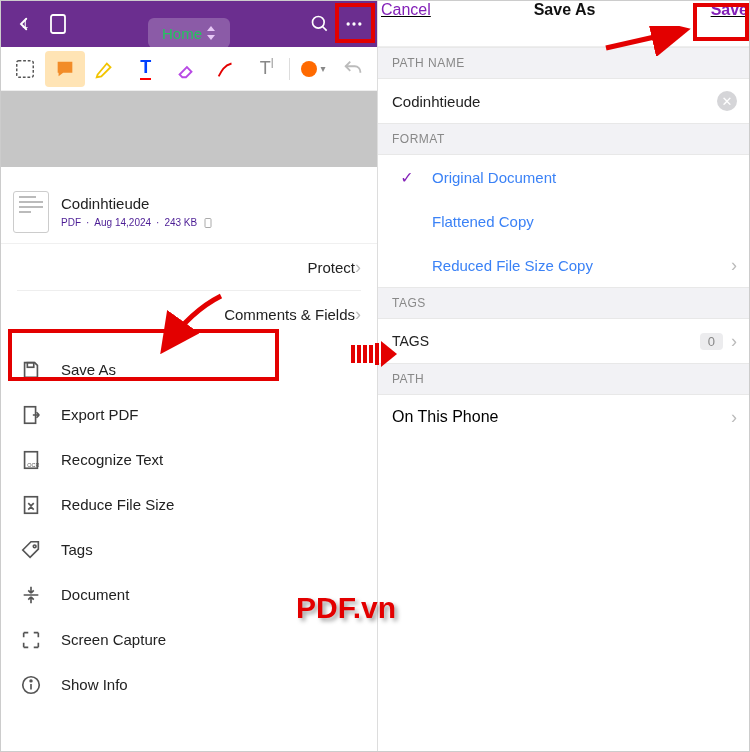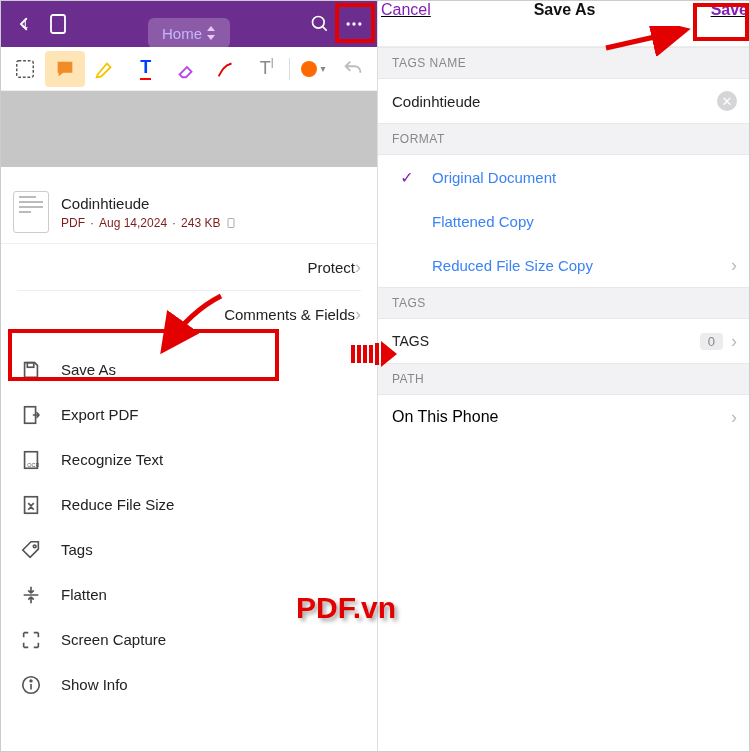--- a/index.html
+++ b/index.html
@@ -6,41 +6,41 @@
   body { background: #fff; width: 750px; height: 752px; position: relative; overflow: hidden; border:1px solid #ccc;}
   .panel { position: absolute; top: 0; height: 752px; background: #fff; }
   .panel-left { left: 0; width: 377px; border-right: 1px solid #ddd; }
   .panel-right { left: 377px; width: 373px; }
 
   
   .topbar { height: 46px; background: #6B2E8F; color: #fff; display: flex; align-items: center; padding: 0 6px; position: relative; }
   .tb-icon { width: 34px; height: 34px; display:flex; align-items:center; justify-content:center; color:#fff; }
   .tb-page { width:34px; height:34px; display:flex; align-items:center; justify-content:center; }
   .tb-page svg { display:block;}
-  .tb-home { background: rgba(255,255,255,0.22); color:#c4b5fd; border-radius: 6px; height:30px; padding:0 14px; display:flex; align-items:center; gap:4px; font-size:15px; font-weight:500; position:absolute; left:50%; transform:translateX(-50%);margin-top:18px;}
+  .tb-home { background: rgba(255,255,255,0.22); color:#22c55e; border-radius: 6px; height:30px; padding:0 14px; display:flex; align-items:center; gap:4px; font-size:15px; font-weight:500; position:absolute; left:50%; transform:translateX(-50%);margin-top:18px;}
   .tb-right { margin-left:auto; display:flex; align-items:center;}
   .more-box { position:absolute; top:2px; right:2px; width:40px; height:40px; border:4px solid #E30000; pointer-events:none; z-index:5;}
 
   .toolbar { height: 44px; background:#fff; border-bottom:1px solid #eee; display:flex; align-items:center; padding:0 4px; gap:1px;}
   .tool { width:40px; height:36px; display:flex; align-items:center; justify-content:center; border-radius:4px;}
   .tool.selected { background:#FFE4B5;}
   .tool svg { display:block;}
   .tool-sep { width:1px; height:22px; background:#ddd; margin:0 2px;}
 
   .gray-band { height:90px; background:#C6C6C6; position:relative;}
   .gray-band::after{content:""; position:absolute; bottom:0; left:0; right:0; height:14px; background:#fff;}
   .gray-handle { position:absolute; bottom:7px; left:50%; transform:translateX(-50%); width:44px; height:4px; background:#d0d0d0; border-radius:3px;}
 
   .file-row { display:flex; align-items:center; padding:10px 12px; border-bottom:1px solid #f0f0f0; gap:12px;}
   .file-thumb { width:36px; height:42px; border:1px solid #ccc; border-radius:3px; background:#fff; display:flex; flex-direction:column; padding:4px 5px; gap:3px;}
   .file-thumb span{ height:2px; background:#bbb; display:block;}
   .file-thumb span:nth-child(1){width:70%;}
   .file-thumb span:nth-child(4){width:50%;}
   .file-info .title { font-size:15px; color:#222; margin-bottom:4px;}
-  .file-info .meta { font-size:12px; color:#7f1d1d; display:flex; align-items:center; gap:5px;}
+  .file-info .meta { font-size:10px; color:#4c1d95; display:flex; align-items:center; gap:5px;}
 
   .list-row { height:46px; display:flex; align-items:center; padding:0 16px; justify-content:flex-end;}
   .list-row .label { font-size:15px; color:#222;}
   .chev { color:#bbb; font-size:18px;}
   .sep { height:1px; background:#eee; margin:0 16px;}
 
   .menu-list { }
   .menu-item { height:45px; display:flex; align-items:center; padding:0 18px; gap:18px;}
   .menu-item .micon { width:24px; height:24px; color:#555; display:flex; align-items:center; justify-content:center;}
   .menu-item .mlabel { font-size:15px; color:#222;}
@@ -245,21 +245,21 @@
           </svg>
         </div>
       <span class="mlabel">Tags</span>
     </div>
     <div class="menu-item">
       <div class="micon">
           <svg width="22" height="22" viewBox="0 0 24 24" fill="none" stroke="#555" stroke-width="1.8">
             <path d="M12 3v7m0 0l-3-3m3 3l3-3M12 21v-7m0 0l-3 3m3-3l3 3M4 12h16"></path>
           </svg>
         </div>
-      <span class="mlabel">Flatten</span>
+      <span class="mlabel">Document</span>
     </div>
     <div class="menu-item">
       <div class="micon">
           <svg width="22" height="22" viewBox="0 0 24 24" fill="none" stroke="#555" stroke-width="1.8">
             <path d="M4 4v5M4 4h5M20 4v5M20 4h-5M4 20v-5M4 20h5M20 20v-5M20 20h-5"></path>
           </svg>
         </div>
       <span class="mlabel">Screen Capture</span>
     </div>
     <div class="menu-item">
@@ -278,21 +278,21 @@
 </div>
 
 <div class="panel panel-right">
   <div class="navbar">
     <span class="nav-btn">Cancel</span>
     <span class="nav-title">Save As</span>
     <span class="nav-btn save-btn-wrap" style="font-weight:600;">Save</span>
   </div>
   <div class="save-box"></div>
 
-  <div class="section-hdr">TAGS NAME</div>
+  <div class="section-hdr">PATH NAME</div>
   <div class="input-row">
     <span class="val">Codinhtieude</span>
     <span class="clear-btn">✕</span>
   </div>
 
   <div class="section-hdr">FORMAT</div>
   <div class="format-row">
     <span class="check-col">✓</span>
     <span class="flabel">Original Document</span>
   </div>

